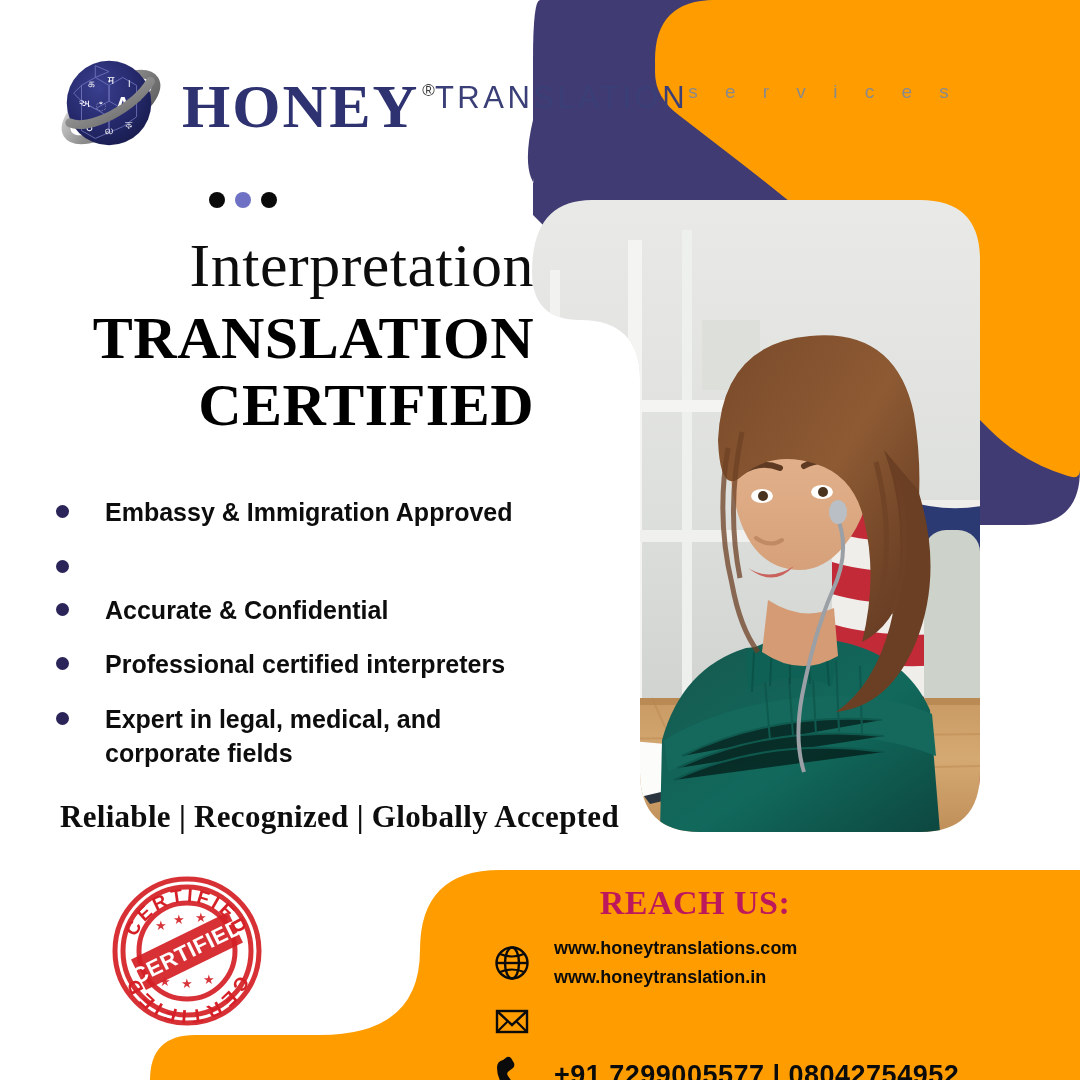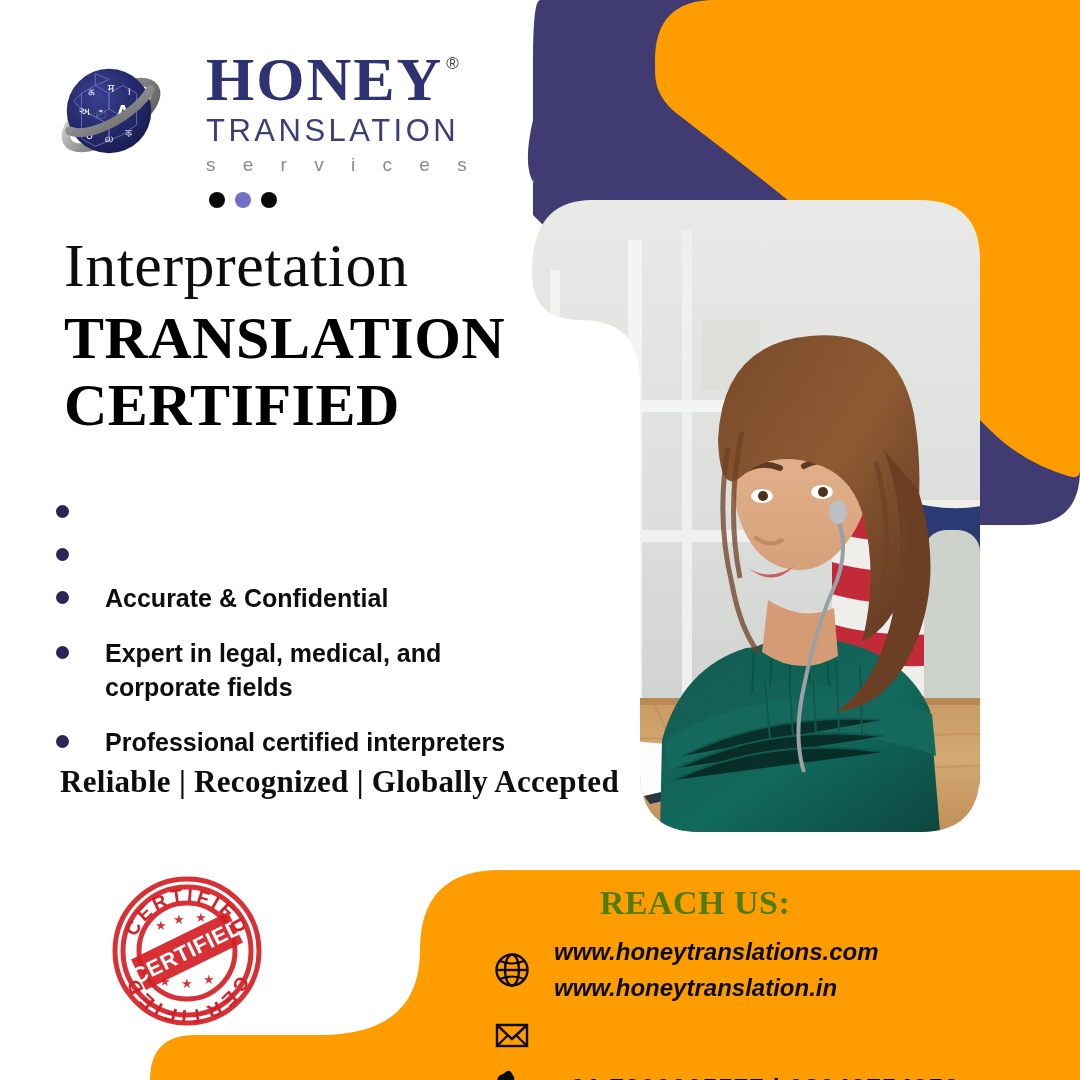--- a/index.html
+++ b/index.html
@@ -28,21 +28,21 @@
 
   
   #logo-block {
     position:absolute;
     left:52px; top:46px;
     display:flex;
     align-items:center;
     gap:12px;
   }
   #logo-globe { width:118px; height:118px; display:block; }
-  #logo-words { display:flex; flex-direction:column; margin-top:4px;margin-left:24px; }
+  #logo-words { display:flex; flex-direction:row; margin-top:4px; }
   #logo-honey-row { display:flex; align-items:flex-start; }
   #logo-honey {
     font-family:"Liberation Serif", serif;
     font-size:62px;
     font-weight:700;
     letter-spacing:2px;
     color:#2E3270;
     line-height:0.96;
   }
   #logo-reg {
@@ -77,21 +77,21 @@
     display:flex;
     gap:10px;
     align-items:center;
   }
   #dots .dot { width:16px; height:16px; border-radius:50%; }
   #dots .dot.d0 { background:#0a0a0a; }
   #dots .dot.d1 { background:#6f72c4; }
   #dots .dot.d2 { background:#0a0a0a; }
 
   
-  #headline { position:absolute; left:64px; top:232px; width:470px; }
+  #headline { position:absolute; left:64px; top:232px; width:470px;text-align:right; }
   #headline-script {
     font-family:"Liberation Serif", serif;
     font-weight:400;
     font-size:62px;
     letter-spacing:0.5px;
     color:#0d0d0d;
     line-height:1.08;
   }
   #headline-main {
     font-family:"Liberation Serif", serif;
@@ -128,21 +128,21 @@
     font-family:"Liberation Sans", sans-serif;
     font-weight:700;
     font-size:25px;
     color:#0d0d0d;
     line-height:1.38;
   }
 
   
   #tagline {
     position:absolute;
-    left:60px; top:764px;
+    left:60px; top:799px;
     font-family:"Liberation Serif", serif;
     font-weight:700;
     font-size:31px;
     color:#0d0d0d;
     letter-spacing:0.3px;
     white-space:nowrap;
   }
 
   
   #photo-wrap {
@@ -159,42 +159,41 @@
   #reach-content {
     position:absolute;
     left:430px; top:872px;
     width:650px;
   }
   #reach-title {
     font-family:"Liberation Serif", serif;
     font-weight:700;
     font-size:34px;
     letter-spacing:0.5px;
-    color:#4d7c0f;
+    color:#be185d;
     text-align:center;
     width:530px;
     margin-left:0px;
     padding-top:12px;
   }
   .reach-row {
     display:flex;
     align-items:center;
     gap:22px;
     margin-top:14px;
     padding-left:62px;
   }
   .reach-row.web { align-items:center; margin-top:16px; }
   .reach-icon { flex:0 0 auto; width:40px; height:40px; display:block; }
   .reach-lines {
     font-family:"Liberation Sans", sans-serif;
     font-weight:700;
-    font-size:24px;
+    font-size:18px;
     color:#0b0b0b;
     line-height:1.15;
-    font-style:italic;
   }
   .reach-lines .l2 { margin-top:8px; }
   .reach-phone {
     font-family:"Liberation Sans", sans-serif;
     font-weight:700;
     font-size:27px;
     letter-spacing:0.5px;
     color:#0b0b0b;
   }
 
@@ -352,35 +351,36 @@
     <div id="headline-script">Interpretation</div>
     <div id="headline-main">
       <div>TRANSLATION</div>
       <div>CERTIFIED</div>
     </div>
   </div>
 
   <ul id="bullets">
     <li>
       <span class="bullet-dot"></span>
+      <span class="bullet-text">Embassy &amp; Immigration Approved</span>
     </li>
     <li>
       <span class="bullet-dot"></span>
     </li>
     <li>
       <span class="bullet-dot"></span>
       <span class="bullet-text">Accurate &amp; Confidential</span>
     </li>
     <li>
       <span class="bullet-dot"></span>
-      <span class="bullet-text" style="max-width:360px;">Expert in legal, medical, and corporate fields</span>
+      <span class="bullet-text">Professional certified interpreters</span>
     </li>
     <li>
       <span class="bullet-dot"></span>
-      <span class="bullet-text">Professional certified interpreters</span>
+      <span class="bullet-text" style="max-width:360px;">Expert in legal, medical, and corporate fields</span>
     </li>
   </ul>
 
   <div id="tagline">Reliable  |  Recognized  |  Globally Accepted</div>
 
   <div id="photo-wrap">
     <div id="photo-clip">
       <svg id="photo-svg" viewBox="0 0 448 632" aria-hidden="true">
         <defs>
           <linearGradient id="bgwall" x1="0" y1="0" x2="0" y2="1">

